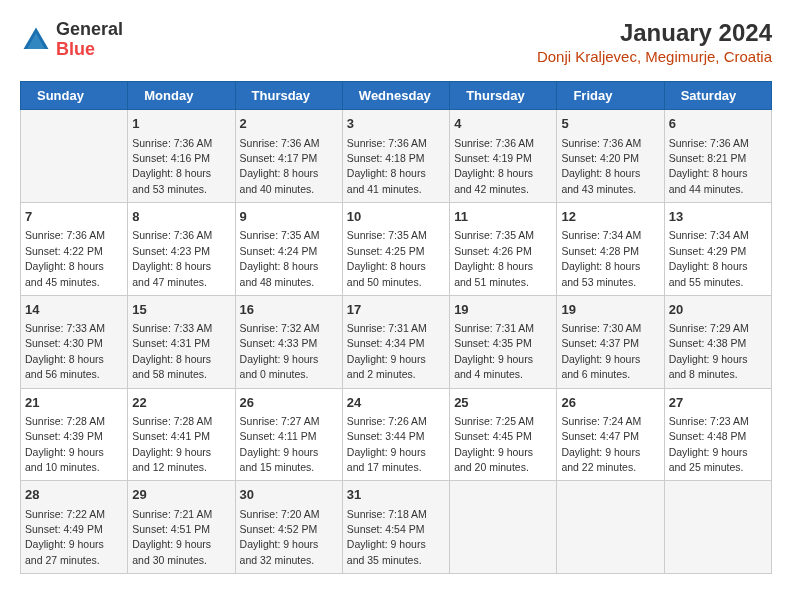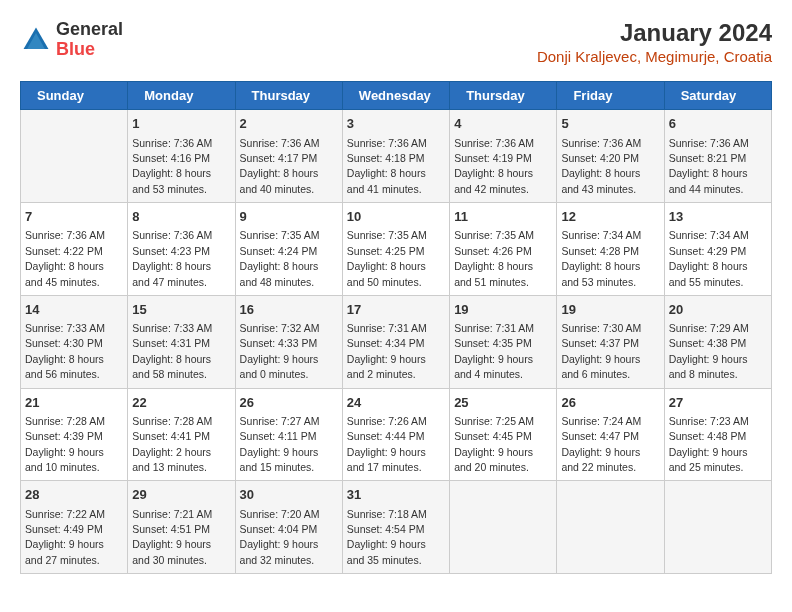--- a/index.html
+++ b/index.html
@@ -253,32 +253,32 @@
         <td>
         <span class="day-number">21</span>
         <span class="day-info">Sunrise: 7:28 AM</span><br>
         <span class="day-info">Sunset: 4:39 PM</span><br>
         <span class="day-info">Daylight: 9 hours and 10 minutes.</span>
       </td>
         <td>
         <span class="day-number">22</span>
         <span class="day-info">Sunrise: 7:28 AM</span><br>
         <span class="day-info">Sunset: 4:41 PM</span><br>
-        <span class="day-info">Daylight: 2 hours and 13 minutes.</span>
+        <span class="day-info">Daylight: 9 hours and 12 minutes.</span>
       </td>
         <td>
         <span class="day-number">26</span>
         <span class="day-info">Sunrise: 7:27 AM</span><br>
         <span class="day-info">Sunset: 4:11 PM</span><br>
         <span class="day-info">Daylight: 9 hours and 15 minutes.</span>
       </td>
         <td>
         <span class="day-number">24</span>
         <span class="day-info">Sunrise: 7:26 AM</span><br>
-        <span class="day-info">Sunset: 4:44 PM</span><br>
+        <span class="day-info">Sunset: 3:44 PM</span><br>
         <span class="day-info">Daylight: 9 hours and 17 minutes.</span>
       </td>
         <td>
         <span class="day-number">25</span>
         <span class="day-info">Sunrise: 7:25 AM</span><br>
         <span class="day-info">Sunset: 4:45 PM</span><br>
         <span class="day-info">Daylight: 9 hours and 20 minutes.</span>
       </td>
         <td>
         <span class="day-number">26</span>
@@ -302,21 +302,21 @@
       </td>
         <td>
         <span class="day-number">29</span>
         <span class="day-info">Sunrise: 7:21 AM</span><br>
         <span class="day-info">Sunset: 4:51 PM</span><br>
         <span class="day-info">Daylight: 9 hours and 30 minutes.</span>
       </td>
         <td>
         <span class="day-number">30</span>
         <span class="day-info">Sunrise: 7:20 AM</span><br>
-        <span class="day-info">Sunset: 4:04 PM</span><br>
+        <span class="day-info">Sunset: 4:52 PM</span><br>
         <span class="day-info">Daylight: 9 hours and 32 minutes.</span>
       </td>
         <td>
         <span class="day-number">31</span>
         <span class="day-info">Sunrise: 7:18 AM</span><br>
         <span class="day-info">Sunset: 4:54 PM</span><br>
         <span class="day-info">Daylight: 9 hours and 35 minutes.</span>
       </td>
         <td class="empty"></td>
         <td class="empty"></td>

